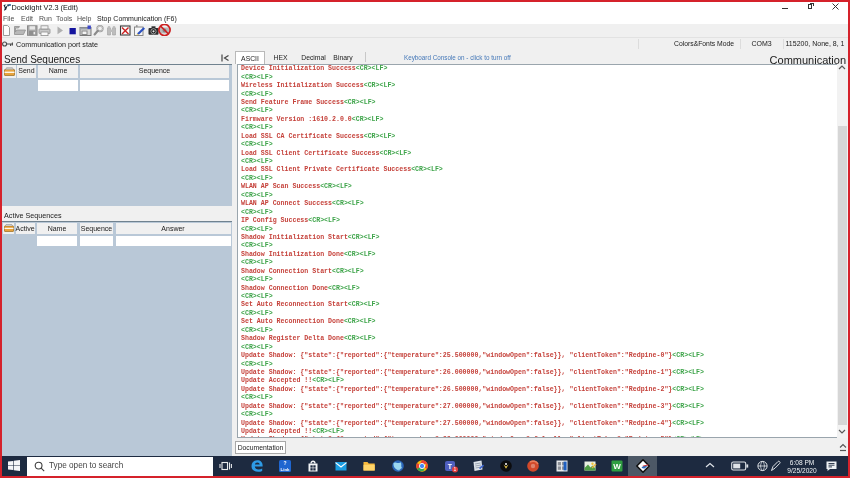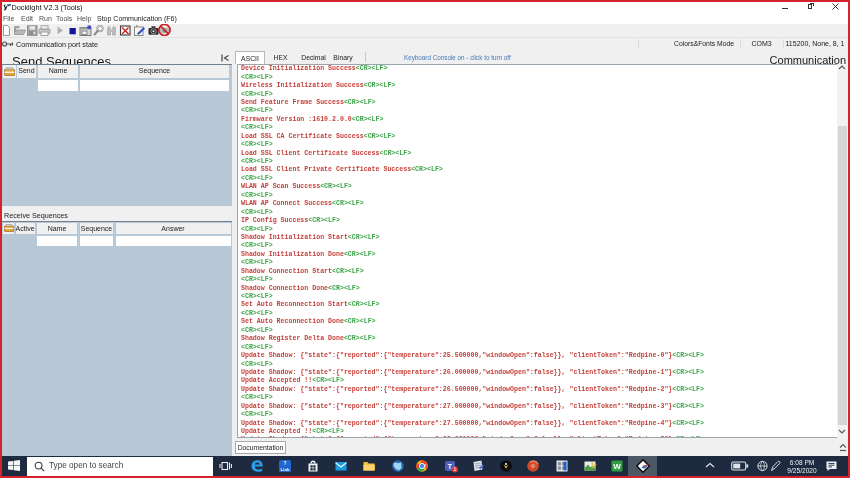--- a/index.html
+++ b/index.html
@@ -6,21 +6,21 @@
 body { position:relative; font-family:"Liberation Sans", sans-serif; background:#f0f0f0; }
 .abs { position:absolute; }
 </style></head>
 <body>
 <div class="abs" style="left:2px;top:2px;right:2px;height:11.5px;background:#ffffff;"></div>
 <svg class="abs" style="left:3px;top:3px;" width="9" height="9" viewBox="0 0 10 9">
 <path d="M0.5 2 L3 1 L2 4 L5 2.5 L3.5 7 L1 8 L2 5 Z" fill="#1c2b3a"></path>
 <path d="M4 1.5 L8 0.5 L9 2 L5.5 3.5 Z" fill="#27455f"></path>
 <circle cx="7.6" cy="1.6" r="1.1" fill="#3a77b5"></circle>
 </svg>
-<div class="abs" style="left:11.5px;top:2.8px;font-size:7.3px;color:#111;">Docklight V2.3 (Tools)</div>
+<div class="abs" style="left:11.5px;top:2.8px;font-size:7.3px;color:#111;">Docklight V2.3 (Edit)</div>
 <div class="abs" style="left:782px;top:7.5px;width:6px;height:1px;background:#333;"></div>
 <div class="abs" style="left:807.5px;top:4px;width:4.5px;height:4.5px;border:1px solid #333;background:#fff;"></div>
 <div class="abs" style="left:809.5px;top:2.8px;width:3px;height:1px;background:#333;"></div>
 <div class="abs" style="left:812.5px;top:2.8px;width:1px;height:3.5px;background:#333;"></div>
 <svg class="abs" style="left:832px;top:3px;" width="7" height="7" viewBox="0 0 7 7">
     <path d="M0.5 0.5 L6.5 6.5 M6.5 0.5 L0.5 6.5" stroke="#333" stroke-width="1"></path>
   </svg>
 <div class="abs" style="left:2px;top:13.5px;right:2px;height:10px;background:#ffffff;"></div>
 <div class="abs" style="left:3px;top:15px;font-size:7px;color:#4d4d4d;">File</div>
 <div class="abs" style="left:21px;top:15px;font-size:7px;color:#4d4d4d;">Edit</div>
@@ -87,21 +87,21 @@
 <path d="M4.6 4 H10.5 M8.6 4 V6 M10.4 2.5 V5.5" stroke="#4a4a4a" stroke-width="1.1"></path>
 </svg>
 <div class="abs" style="left:16px;top:39.5px;font-size:7.2px;color:#1a1a1a;">Communication port state</div>
 <div class="abs" style="left:638px;top:39px;width:1px;height:10px;background:#dcdcdc;"></div>
 <div class="abs" style="left:740px;top:39px;width:1px;height:10px;background:#dcdcdc;"></div>
 <div class="abs" style="left:783px;top:39px;width:1px;height:10px;background:#dcdcdc;"></div>
 <div class="abs" style="left:674px;top:39.8px;font-size:6.8px;color:#1a1a1a;">Colors&amp;Fonts Mode</div>
 <div class="abs" style="left:740px;top:39.8px;width:43px;text-align:center;font-size:7px;color:#1a1a1a;">COM3</div>
 <div class="abs" style="left:783px;top:39.8px;width:64px;text-align:center;font-size:7px;color:#1a1a1a;">115200, None, 8, 1</div>
 <div class="abs" style="left:2px;top:50px;right:2px;height:13.5px;background:#f0f0f0;"></div>
-<div class="abs" style="left:4px;top:54px;font-size:13px;color:#1a1a1a;margin-left:8px;">Send Sequences</div>
+<div class="abs" style="left:4px;top:54px;font-size:10px;color:#1a1a1a;">Send Sequences</div>
 <svg class="abs" style="left:221px;top:53.5px;" width="9" height="8" viewBox="0 0 9 8">
 <path d="M1 0.5 V7.5" stroke="#444" stroke-width="1.2"></path>
 <path d="M7.5 1.5 L3.5 4 L7.5 6.5" stroke="#444" stroke-width="1.2" fill="none"></path>
 </svg>
 <div class="abs" style="left:235px;top:51px;width:30px;height:12.5px;background:#ffffff;border:1px solid #b9b9b9;border-bottom:none;text-align:center;font-size:6.8px;color:#222;padding-top:2.5px;">ASCII</div>
 <div class="abs" style="left:266px;top:53.5px;width:29px;text-align:center;font-size:6.8px;color:#222;">HEX</div>
 <div class="abs" style="left:296px;top:53.5px;width:35px;text-align:center;font-size:6.8px;color:#222;">Decimal</div>
 <div class="abs" style="left:328px;top:53.5px;width:30px;text-align:center;font-size:6.8px;color:#222;">Binary</div>
 <div class="abs" style="left:365px;top:52px;width:1px;height:10px;background:#c8c8c8;"></div>
 <div class="abs" style="left:404px;top:54px;font-size:6.3px;color:#4578b8;">Keyboard Console on - click to turn off</div>
@@ -112,21 +112,21 @@
 <rect x="0.5" y="2.5" width="10" height="6" rx="0.5" fill="#e8a33d" stroke="#9a6a1a" stroke-width="0.7"></rect>
 <rect x="0.5" y="4.6" width="10" height="1.4" fill="#fdf6e8"></rect>
 <path d="M1.5 2.5 L2.5 0.8 H8.5 L9.5 2.5" fill="#cfcfcf" stroke="#8a8a8a" stroke-width="0.6"></path>
 </svg>
 <div class="abs" style="left:17px;top:65px;width:19px;height:12.5px;background:#f0f0f0;font-size:7px;color:#1a1a1a;text-align:center;line-height:12.5px;">Send</div>
 <div class="abs" style="left:38px;top:65px;width:40px;height:12.5px;background:#f0f0f0;font-size:7px;color:#1a1a1a;text-align:center;line-height:12.5px;">Name</div>
 <div class="abs" style="left:80px;top:65px;width:149px;height:12.5px;background:#f0f0f0;font-size:7px;color:#1a1a1a;text-align:center;line-height:12.5px;">Sequence</div>
 <div class="abs" style="left:38px;top:79.5px;width:40px;height:11px;background:#ffffff;"></div>
 <div class="abs" style="left:80px;top:79.5px;width:149px;height:11px;background:#ffffff;"></div>
 <div class="abs" style="left:2px;top:206px;width:229.5px;height:15px;background:#f0f0f0;"></div>
-<div class="abs" style="left:4px;top:211px;font-size:7.2px;color:#1a1a1a;">Receive Sequences</div>
+<div class="abs" style="left:4px;top:211px;font-size:7.2px;color:#1a1a1a;">Active Sequences</div>
 <div class="abs" style="left:2px;top:220.5px;width:229.5px;height:1px;background:#70828f;"></div>
 <div class="abs" style="left:3px;top:222.5px;width:11px;height:11px;background:#f0f0f0;"></div>
 <svg class="abs" style="left:3.5px;top:224.0px;" width="10" height="8" viewBox="0 0 10 8">
 <rect x="0.5" y="2" width="9" height="5.5" rx="0.5" fill="#e8a33d" stroke="#9a6a1a" stroke-width="0.7"></rect>
 <rect x="0.5" y="3.8" width="9" height="1.2" fill="#fdf6e8"></rect>
 <path d="M1.2 2 L2 0.6 H7.8 L8.6 2" fill="#cfcfcf" stroke="#8a8a8a" stroke-width="0.6"></path>
 </svg>
 <div class="abs" style="left:15.5px;top:222.5px;width:19px;height:11px;background:#f0f0f0;font-size:7px;color:#1a1a1a;text-align:center;line-height:11px;">Active</div>
 <div class="abs" style="left:37px;top:222.5px;width:40px;height:11px;background:#f0f0f0;font-size:7px;color:#1a1a1a;text-align:center;line-height:11px;">Name</div>
 <div class="abs" style="left:80px;top:222.5px;width:33px;height:11px;background:#f0f0f0;font-size:7px;color:#1a1a1a;text-align:center;line-height:11px;">Sequence</div>

